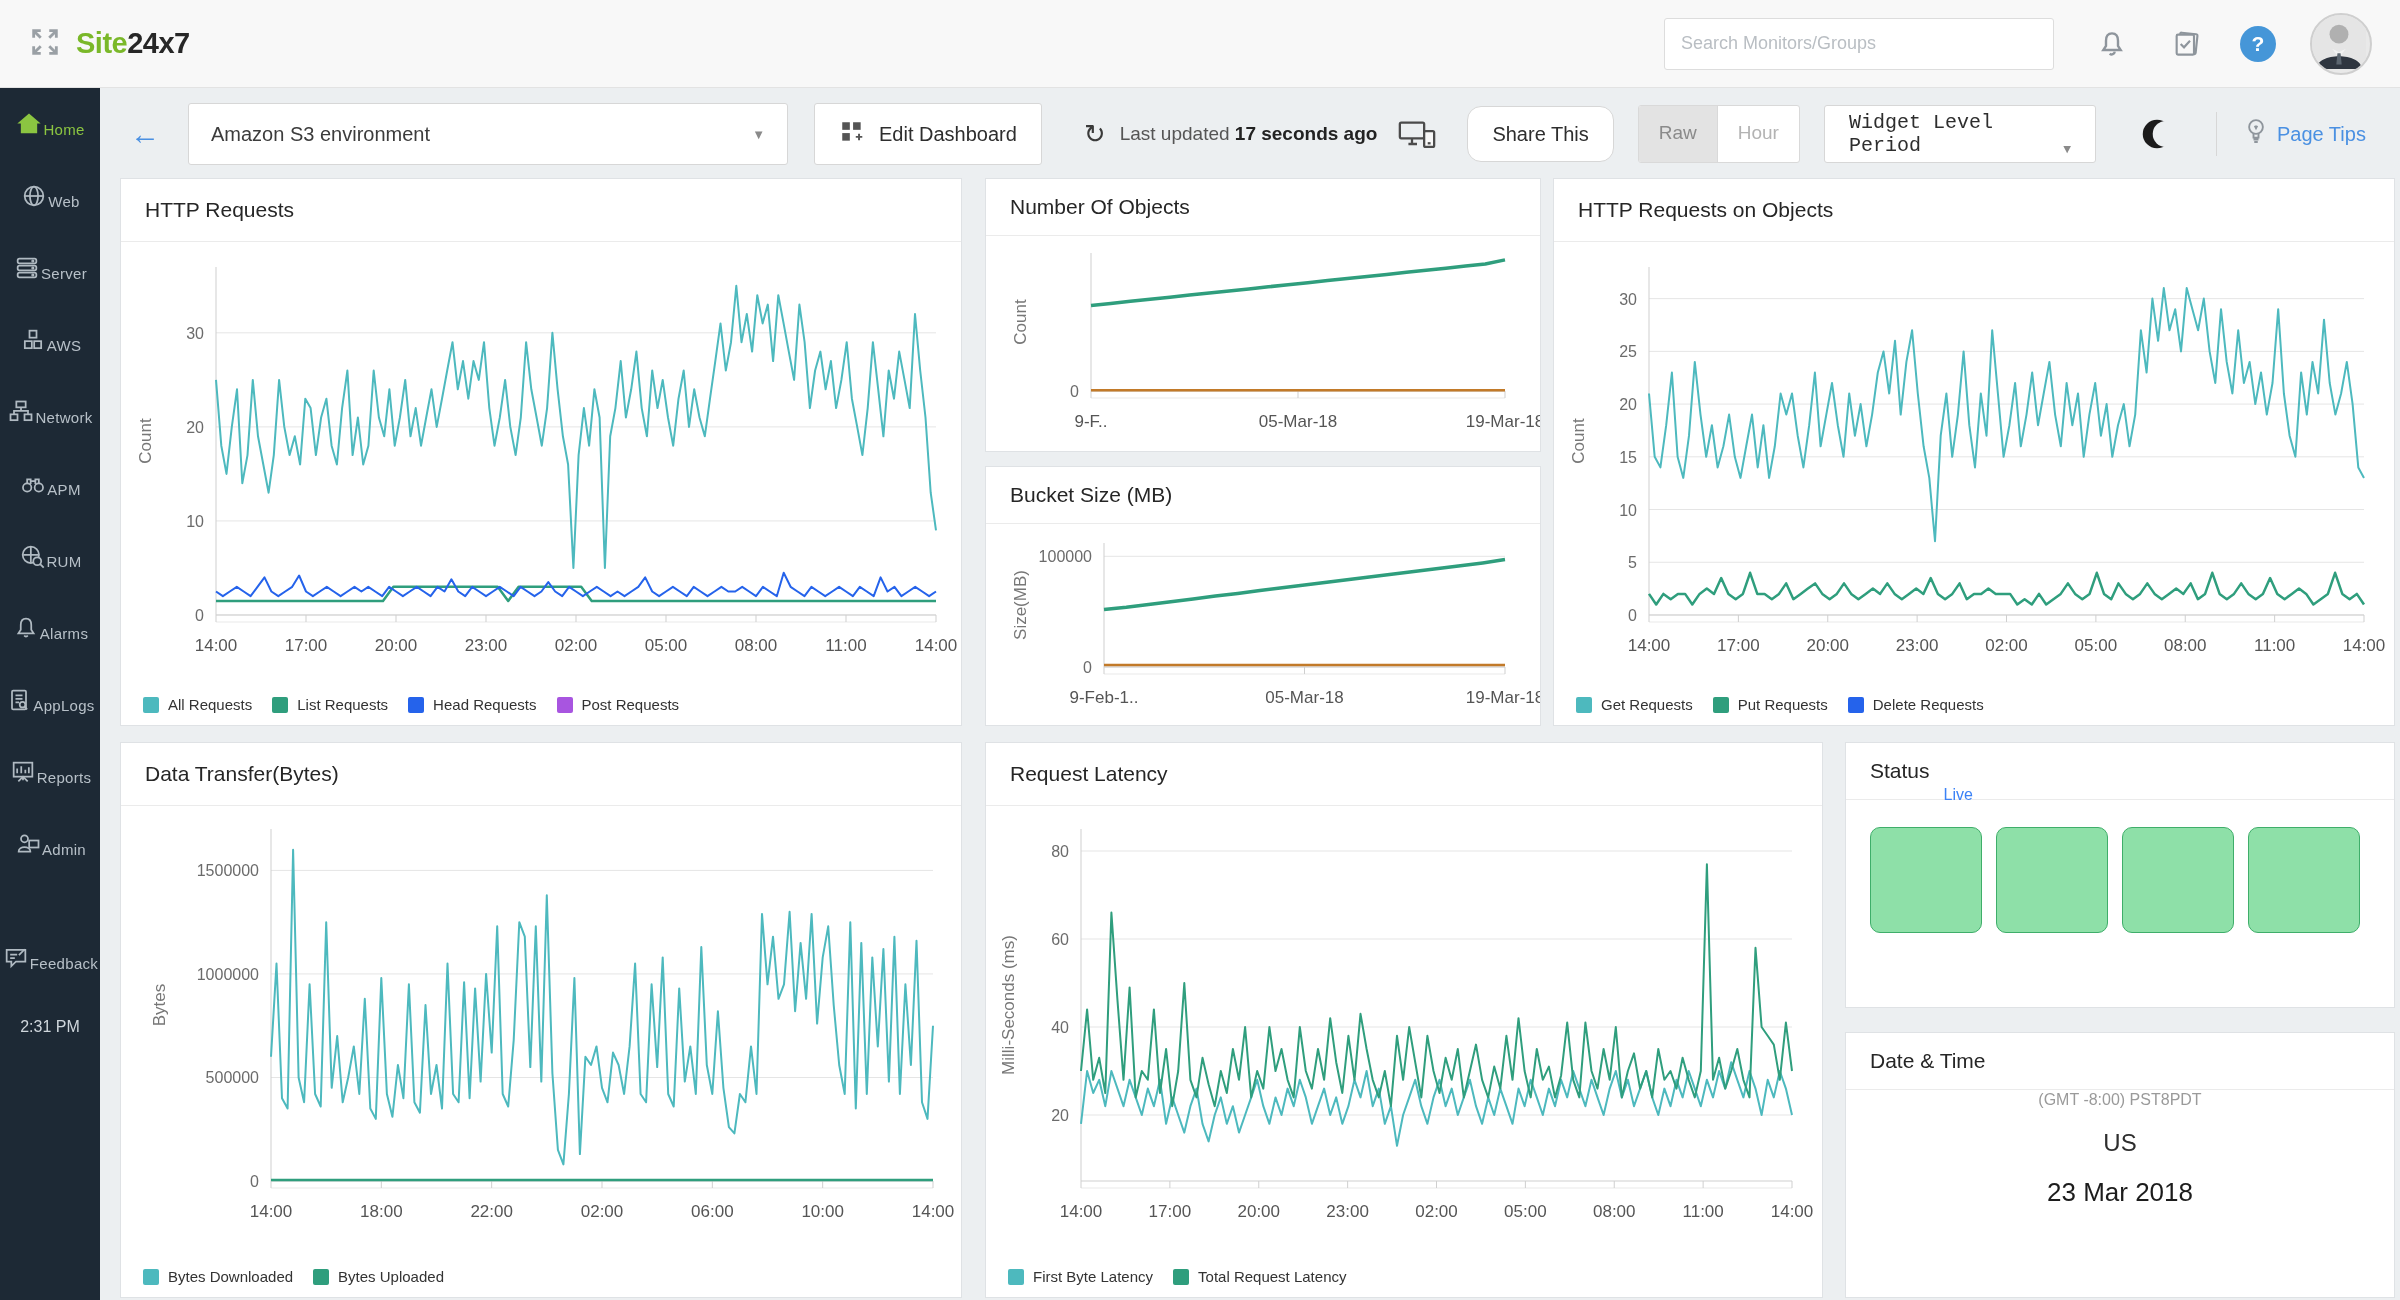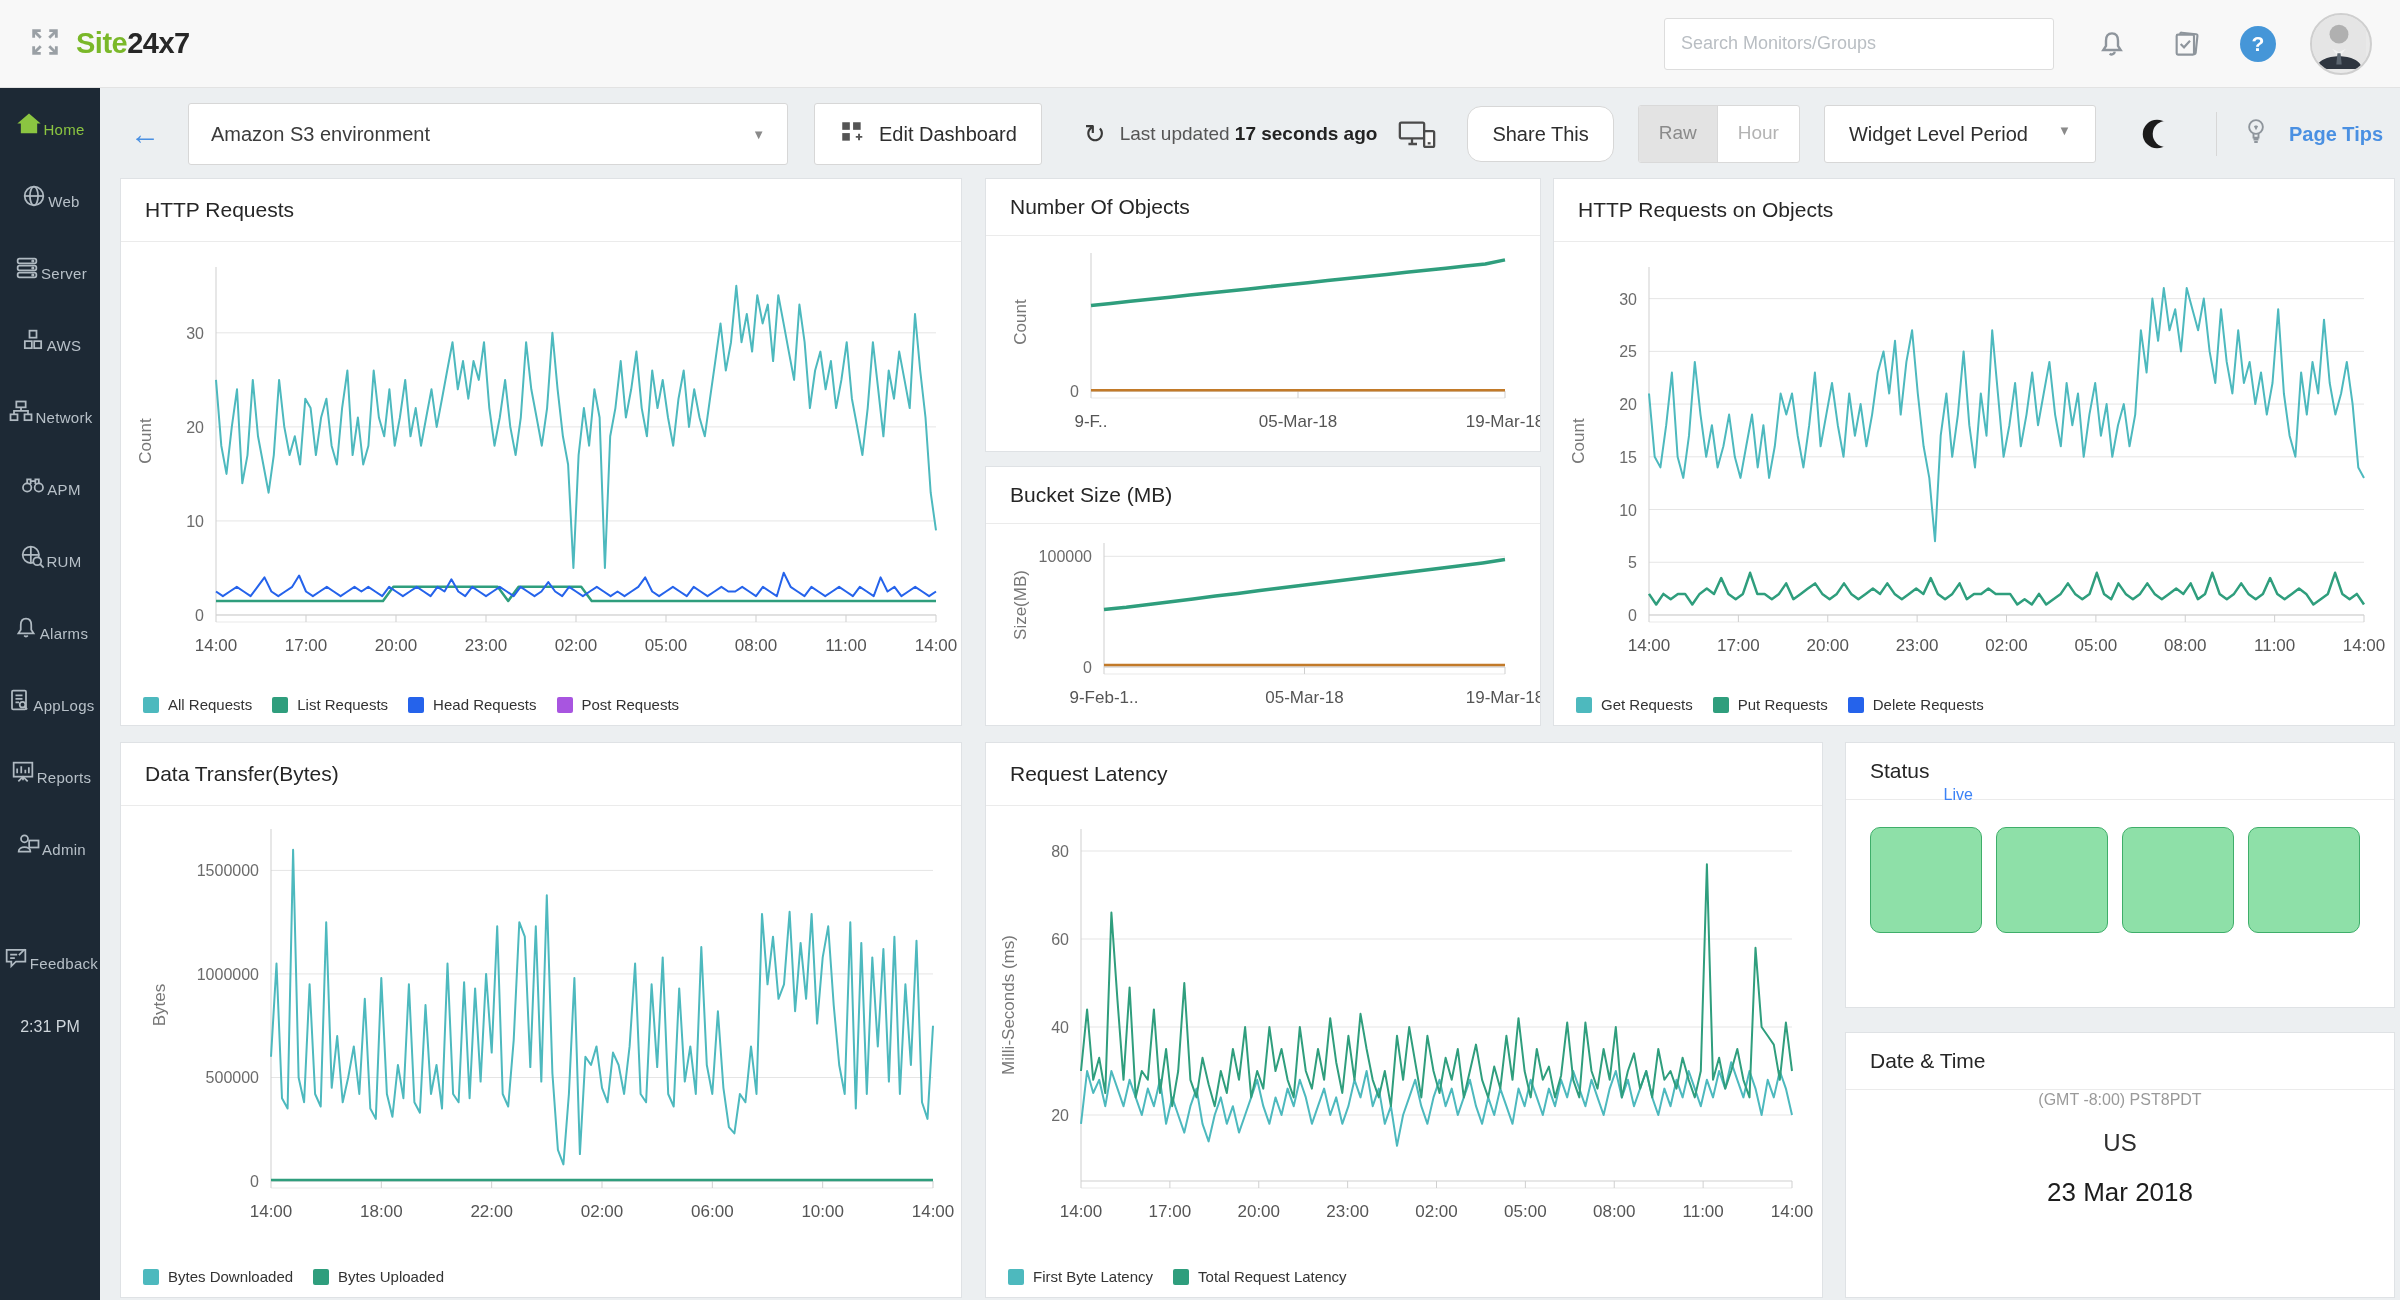--- a/index.html
+++ b/index.html
@@ -42,24 +42,24 @@
   .refresh{margin-left:42px;font-size:26px;color:#3a3a3a;cursor:pointer;}
   .updated{margin-left:14px;font-size:19px;color:#555;}
   .updated b{color:#222;}
   .devices{margin-left:20px;cursor:pointer;display:flex;align-items:center;}
   .share-btn{margin-left:30px;height:56px;border-radius:14px;}
   .seg{margin-left:24px;height:56px;background:#fff;border:1px solid #d9d9d9;border-radius:3px;display:flex;overflow:hidden;}
   .seg span{line-height:54px;padding:0 20px;font-size:19px;cursor:pointer;}
   .seg .on{background:#e3e3e3;color:#8a8a8a;border-right:1px solid #d9d9d9;}
   .seg .off{color:#b3b3b3;}
   .wlp{margin-left:24px;width:272px;height:58px;}
-  .wlp-inner{display:flex;align-items:flex-start;justify-content:space-between;width:100%;}
+  .wlp-inner{display:flex;align-items:flex-end;justify-content:space-between;width:100%;font-family:Liberation Mono, monospace;}
   .moon{margin-left:42px;cursor:pointer;display:flex;}
   .vdiv{margin-left:40px;width:1px;height:44px;background:#d7d7d7;}
-  .page-tips{margin-left:26px;display:flex;align-items:center;gap:20px;cursor:pointer;font-weight:bold;}
+  .page-tips{margin-left:26px;display:flex;align-items:center;gap:8px;cursor:pointer;}
   .page-tips span{font-size:20px;color:#4a90e2;}
   
   .panel{position:absolute;background:#fff;border:1px solid #dfe2e5;box-sizing:border-box;}
   .panel-head{height:62px;border-bottom:1px solid #ebebeb;display:flex;align-items:center;padding:0 24px;}
   .panel-head .t{font-size:21px;color:#262626;}
   .mini .panel-head{height:56px;}
   .badge-live{margin-left:14px;font-size:16px;color:#3b82f6;margin-top:47px;}
   .chart{position:absolute;left:0;}
   .legend{position:absolute;left:22px;bottom:12px;display:flex;gap:20px;align-items:center;}
   .lg-item{display:flex;align-items:center;gap:9px;font-size:15px;color:#333;cursor:pointer;}

